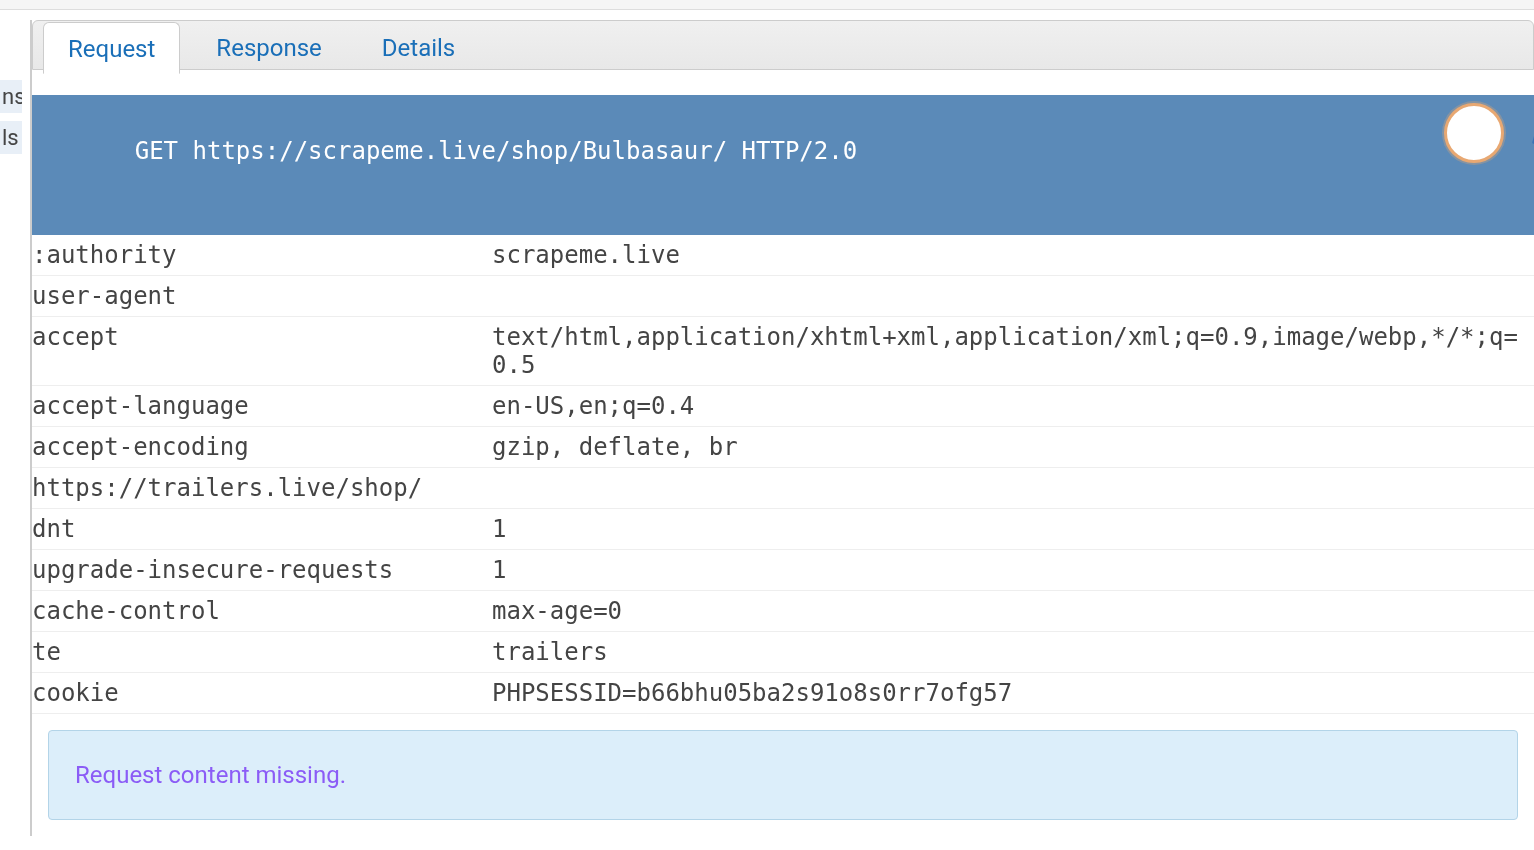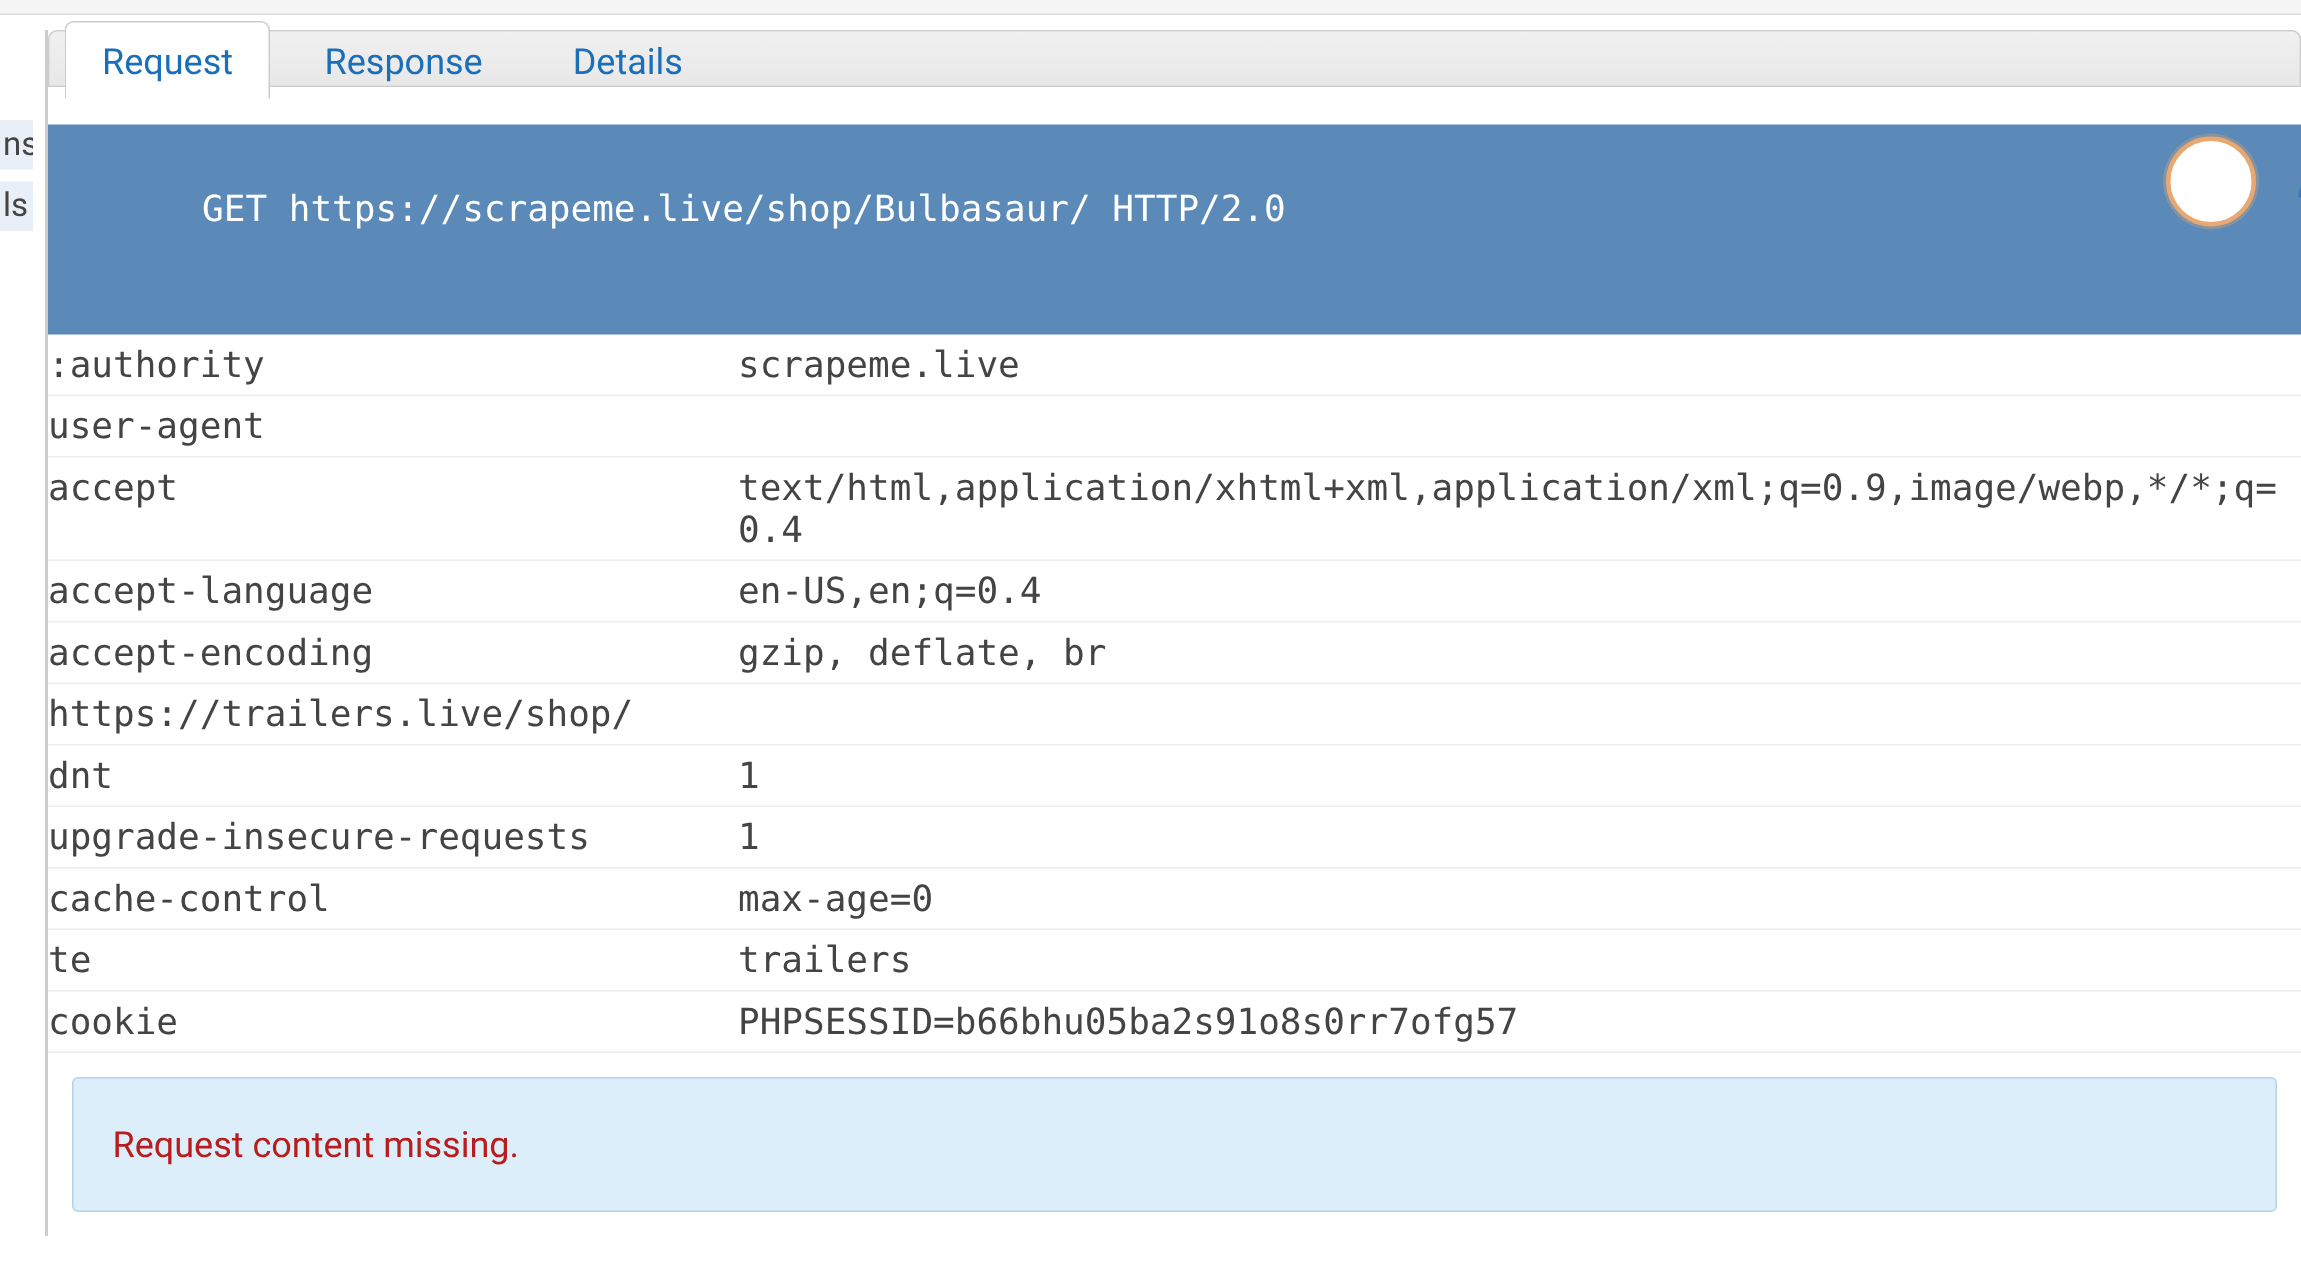--- a/index.html
+++ b/index.html
@@ -42,26 +42,26 @@
 }
 .main-panel {
   position: absolute;
   left: 30px;
   top: 20px;
   right: 0;
   border-left: 2px solid #ccc;
 }
 .tabs {
   display: flex;
-  align-items: center;
+  align-items: flex-start;
   background: linear-gradient(to bottom, #f0f0f0, #e8e8e8);
   border: 1px solid #ccc;
   border-radius: 6px 6px 0 0;
   padding-left: 10px;
-  height: 38px;
+  height: 50px;
 }
 .tab {
   padding: 12px 24px 10px 24px;
   font-size: 24px;
   color: #1a6fb8;
   cursor: pointer;
   margin-right: 12px;
   position: relative;
   top: 1px;
 }
@@ -120,21 +120,21 @@
   word-break: break-all;
   flex: 1;
 }
 .message-box {
   margin: 16px;
   padding: 30px 26px;
   background: #dceefa;
   border: 1px solid #b3d4e8;
   border-radius: 4px;
   font-size: 24px;
-  color: #b91c1c;
+  color: #8b5cf6;
   font-family: -apple-system, BlinkMacSystemFont, "Segoe UI", Roboto, sans-serif;
 }
 </style>
 </head>
 <body>
 
 <div class="outer-container">
   <div class="top-edge"></div>
 
   <div class="sidebar-labels">
@@ -163,21 +163,21 @@
     <div class="headers" id="headers-container">
     <div class="header-row">
           <div class="header-name">:authority</div>
           <div class="header-value">scrapeme.live</div>
         </div>
         <div class="header-row">
           <div class="header-name">user-agent</div>
         </div>
         <div class="header-row">
           <div class="header-name">accept</div>
-          <div class="header-value">text/html,application/xhtml+xml,application/xml;q=0.9,image/webp,*/*;q=0.4</div>
+          <div class="header-value">text/html,application/xhtml+xml,application/xml;q=0.9,image/webp,*/*;q=0.5</div>
         </div>
         <div class="header-row">
           <div class="header-name">accept-language</div>
           <div class="header-value">en-US,en;q=0.4</div>
         </div>
         <div class="header-row">
           <div class="header-name">accept-encoding</div>
           <div class="header-value">gzip, deflate, br</div>
         </div>
         <div class="header-row">

